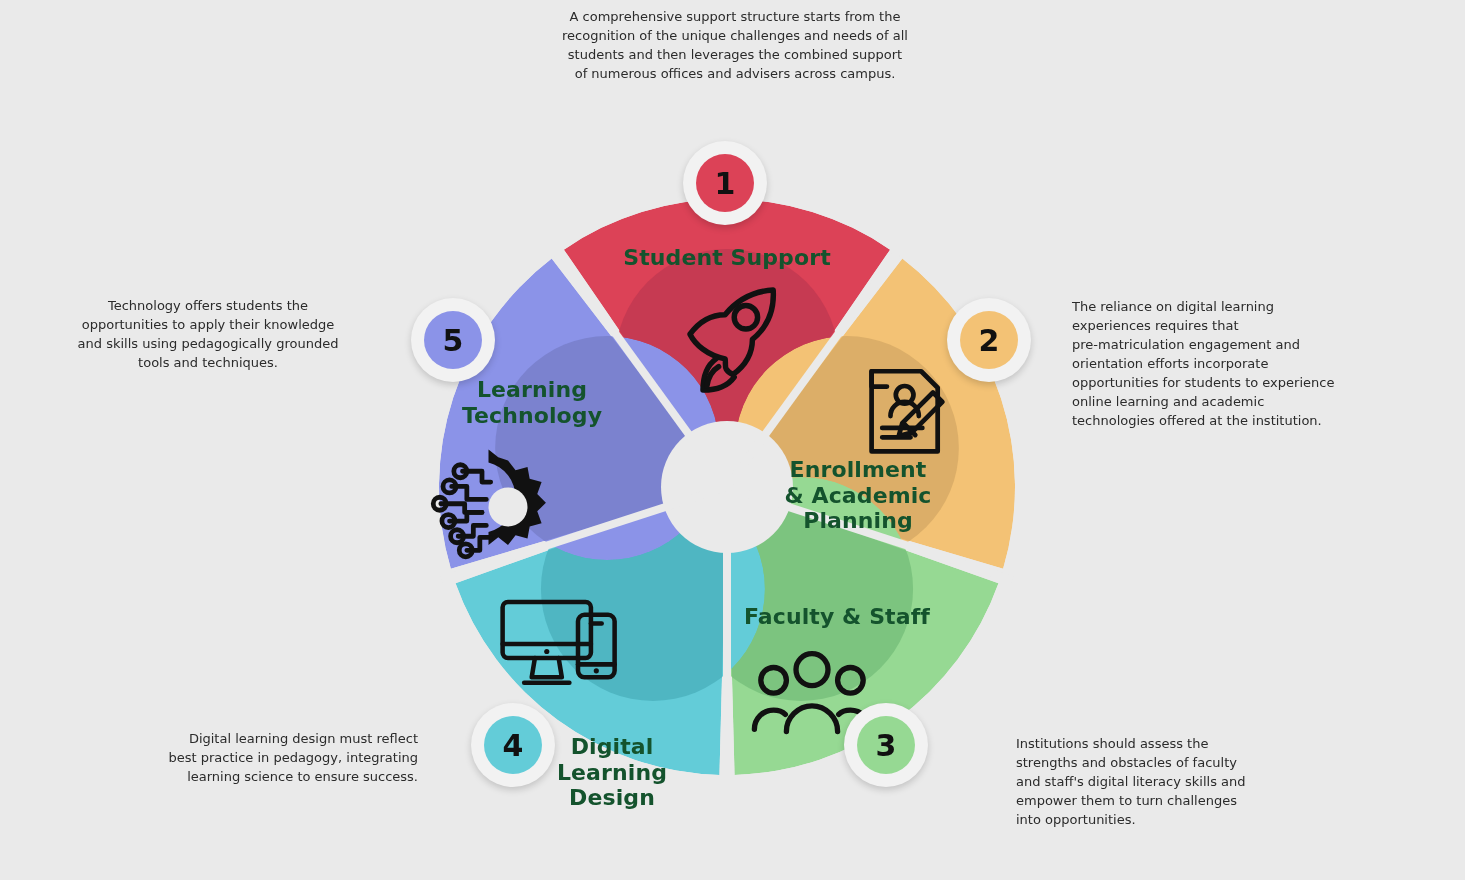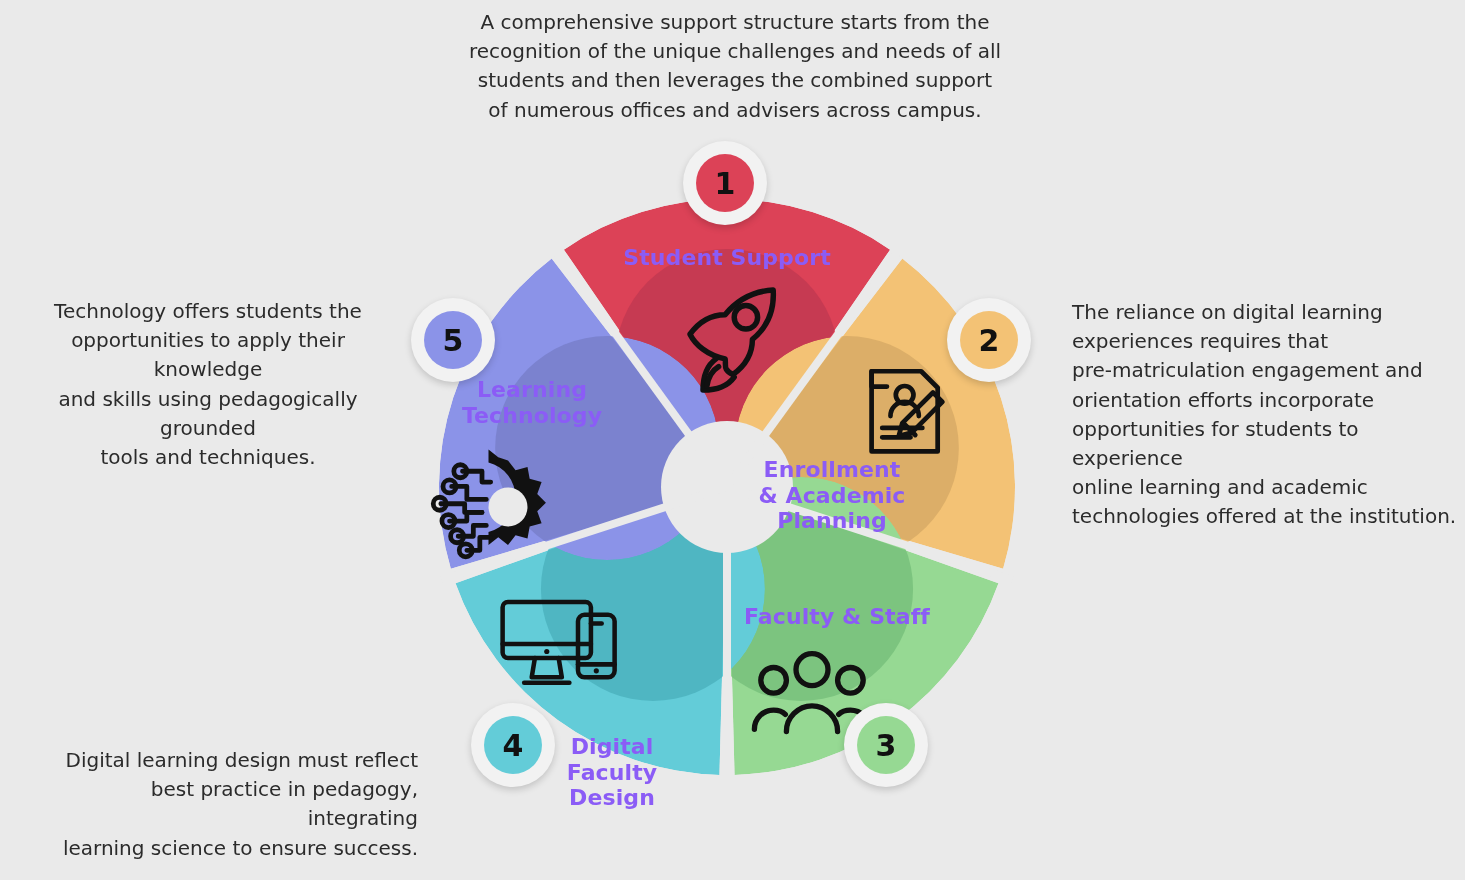--- a/index.html
+++ b/index.html
@@ -9,53 +9,53 @@
     font-family:"DejaVu Sans","Liberation Sans",sans-serif;
     color:#1b1b1b;
     overflow:hidden;
     position:relative;
   }
   .stage{position:absolute;inset:0;}
 
   
   .note{
     position:absolute;
-    font-size:20px;
+    font-size:13px;
     line-height:1.46;
     color:#2b2b2b;
     white-space:pre-line;
   }
   #note-top{ left:455px; top:8px;  width:560px; text-align:center; }
   #note-right-1{ left:1072px; top:298px; width:395px; text-align:left; }
   #note-right-2{ left:1016px; top:735px; width:400px; text-align:left; }
   #note-left-1{ left:28px;  top:297px; width:360px; text-align:center; }
-  #note-left-2{ left:58px;  top:730px; width:360px; text-align:right;margin-top:16px; }
+  #note-left-2{ left:58px;  top:730px; width:360px; text-align:right; }
 
   
   .wheel{
     position:absolute;
     left:382px; top:142px;
     width:690px; height:690px;
   }
   .wheel svg{display:block;width:690px;height:690px;overflow:visible;}
 
   
   .seg-label{
     position:absolute;
     font-size:22px;
     font-weight:bold;
     line-height:1.16;
-    color:#8b5cf6;
+    color:#14532d;
     text-align:center;
     letter-spacing:.1px;
     pointer-events:none;
     white-space:pre-line;
   }
   #label-1{ left:175px; top:103px; width:340px; }
-  #label-2{ left:320px; top:315px; width:260px; text-align:center;}
+  #label-2{ left:346px; top:315px; width:260px; text-align:center;}
   #label-3{ left:295px; top:462px; width:320px;text-align:center; }
   #label-4{ left:130px; top:592px; width:200px; }
   #label-5{ left:30px;  top:235px; width:240px; }
 
   
   .badge{
     position:absolute;
     width:84px;height:84px;
     border-radius:50%;
     background:#f2f2f2;
@@ -93,20 +93,25 @@
 of numerous offices and advisers across campus.</div>
 
   <div class="note" id="note-right-1">The reliance on digital learning
 experiences requires that
 pre-matriculation engagement and
 orientation efforts incorporate
 opportunities for students to experience
 online learning and academic
 technologies offered at the institution.</div>
 
+  <div class="note" id="note-right-2">Institutions should assess the
+strengths and obstacles of faculty
+and staff's digital literacy skills and
+empower them to turn challenges
+into opportunities.</div>
 
   <div class="note" id="note-left-1">Technology offers students the
 opportunities to apply their knowledge
 and skills using pedagogically grounded
 tools and techniques.</div>
 
   <div class="note" id="note-left-2">Digital learning design must reflect
 best practice in pedagogy, integrating
 learning science to ensure success.</div>
 
@@ -258,21 +263,21 @@
         <circle cx="33" cy="95" r="6"></circle>
       </svg>
     </div>
 
     <div class="seg-label" id="label-1">Student Support</div>
     <div class="seg-label" id="label-2">Enrollment
 &amp; Academic
 Planning</div>
     <div class="seg-label" id="label-3">Faculty &amp; Staff</div>
     <div class="seg-label" id="label-4">Digital
-Faculty
+Learning
 Design</div>
     <div class="seg-label" id="label-5">Learning
 Technology</div>
 
     <div class="badge" id="badge-1">
       <div class="disc" style="background: rgb(220, 66, 87);">
         <span>1</span>
       </div>
     </div>
     <div class="badge" id="badge-2">

